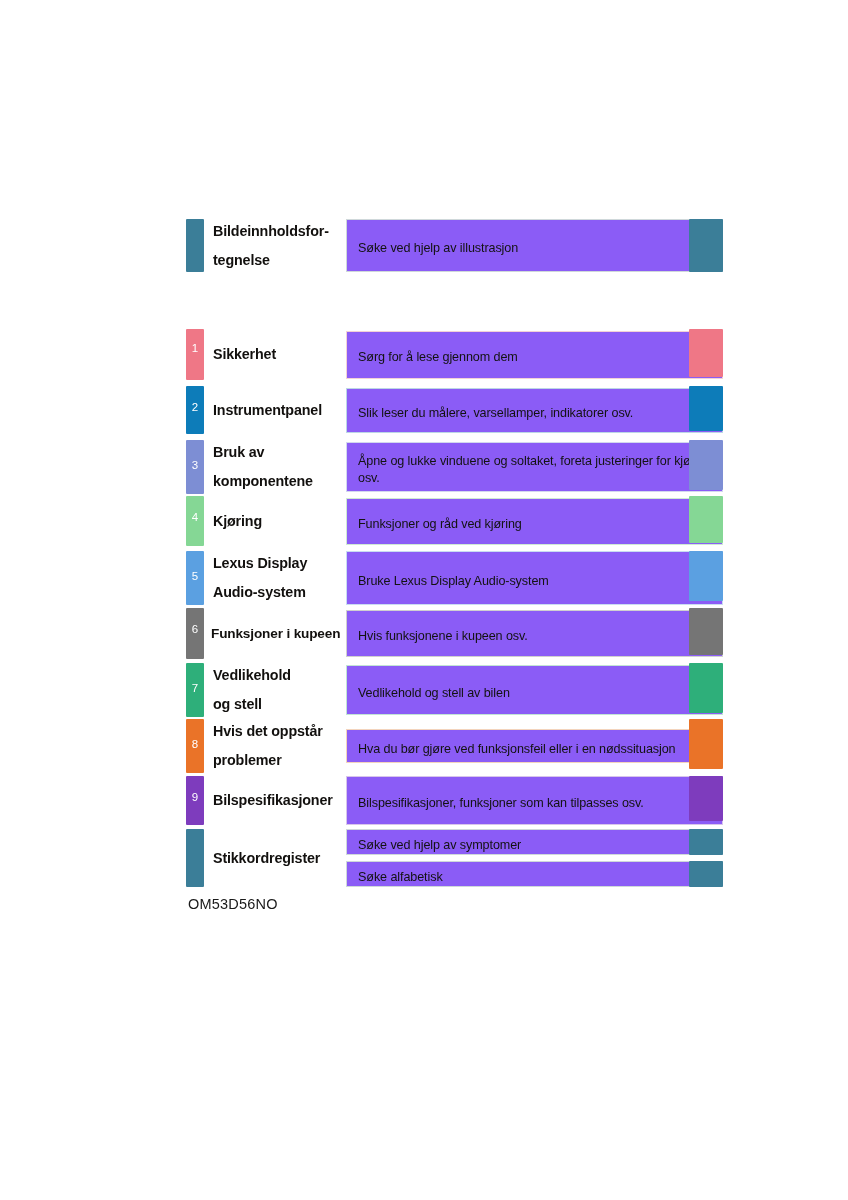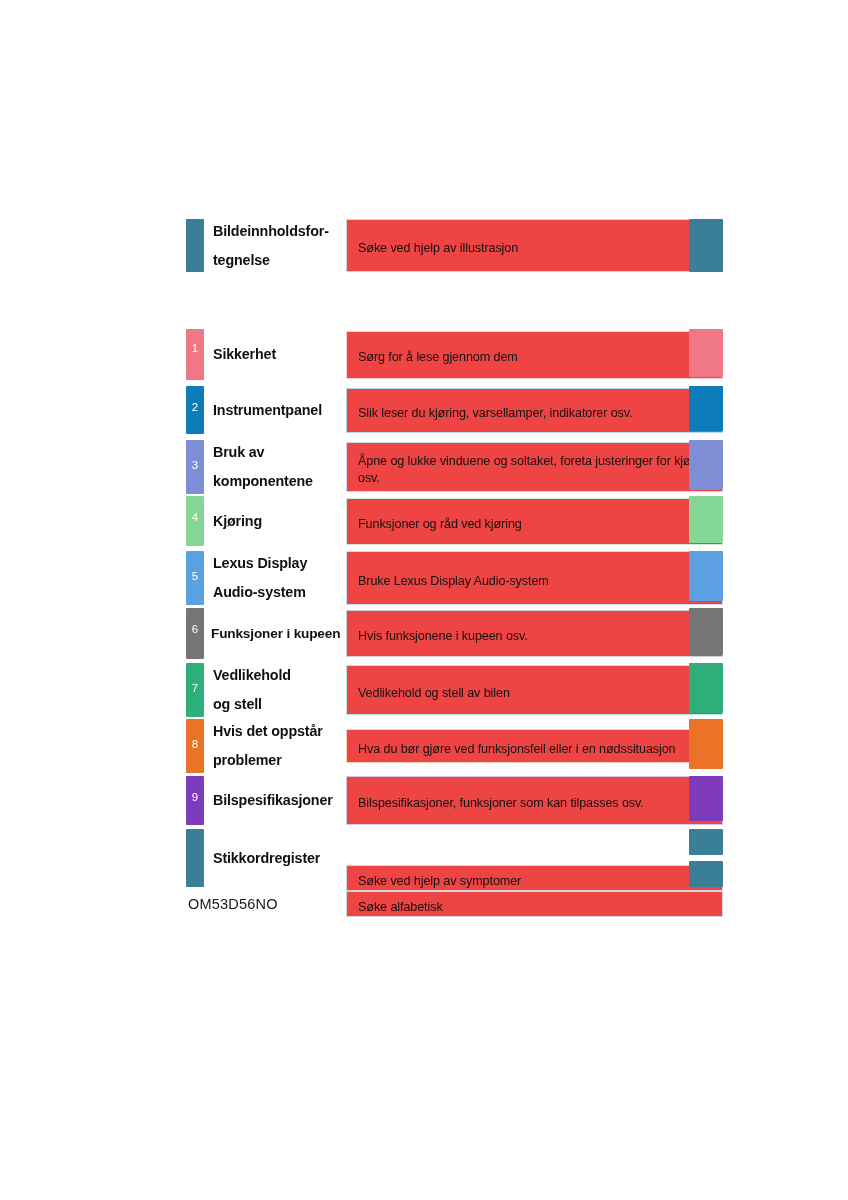--- a/index.html
+++ b/index.html
@@ -70,21 +70,21 @@
   
   .desc-col {
     flex: 1 1 auto;
     display: flex;
     flex-direction: column;
     justify-content: center;
     position: relative;
   }
   .desc-box {
     border: 1px solid #cfd8da;
-    background: #ef4444;
+    background: #8b5cf6;
     box-sizing: border-box;
     display: flex;
     align-items: center;
     padding: 11px 9px 5px 11px;
   }
   .desc-text {
     color: #131211;
     font-size: 12.6px;
     line-height: 1.35;
     letter-spacing: -0.1px;
@@ -115,21 +115,21 @@
     position: absolute;
     left: 188px;
     top: 896px;
     font-size: 14.5px;
     color: #1a1a1a;
     letter-spacing: 0.2px;
     font-family: "Liberation Sans", sans-serif;
   }
 
   
-  .desc-col.stacked { justify-content: space-between; margin-top: 36px; }
+  .desc-col.stacked { justify-content: space-between; }
   .desc-col.stacked .desc-box { height: 26px; }
 </style>
 </head>
 <body>
 
 <div id="page">
 
   <div class="toc-row" id="row-illustration">
     <div class="tab" style="background:#3b7e98">
       <span class="tab-num"></span>
@@ -163,21 +163,21 @@
 
   <div class="toc-row" id="row-2">
     <div class="tab" style="background:#0d7cb9">
       <span class="tab-num" style="top:16px">2</span>
     </div>
     <div class="title-cell">
       <div class="title-text">Instrumentpanel</div>
     </div>
     <div class="desc-col">
       <div class="desc-box" style="height:45px;border-color:#bcd6e6">
-        <span class="desc-text">Slik leser du kjøring, varsellamper, indikatorer osv.</span>
+        <span class="desc-text">Slik leser du målere, varsellamper, indikatorer osv.</span>
       </div>
     </div>
     <div class="swatch" style="background:#0d7cb9;left:503px;top:0;height:45px"></div>
   </div>
 
   <div class="toc-row" id="row-3">
     <div class="tab" style="background:#7d8ed4">
       <span class="tab-num" style="top:20px">3</span>
     </div>
     <div class="title-cell">

